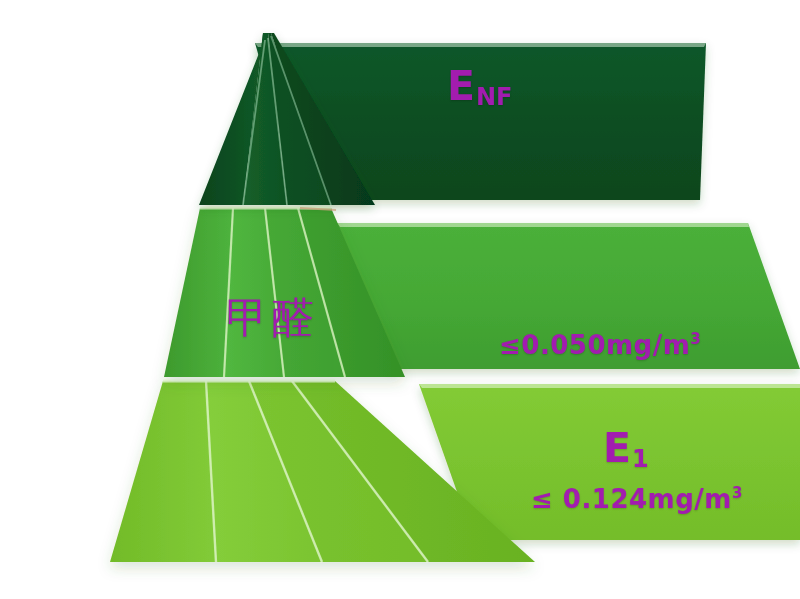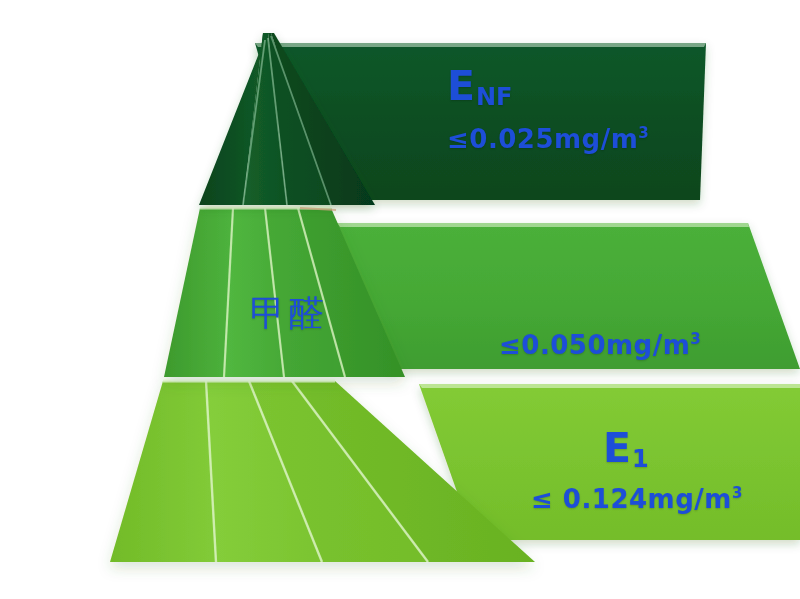--- a/index.html
+++ b/index.html
@@ -27,32 +27,31 @@
     position: absolute;
     left: 0; top: 0;
     width: 800px;
     height: 599px;
     display: block;
   }
 
   
   .txt {
     position: absolute;
-    color: #1d4ed8;
+    color: #a21caf;
     white-space: nowrap;
     pointer-events: none;
     text-shadow: 0 1px 2px rgba(0,0,0,0.18);
   }
 
   .tier-label {
-    font-size: 35px;
+    font-size: 42px;
     letter-spacing: 4px;
     font-weight: 400;
     font-family: "DejaVu Sans", "Liberation Sans", sans-serif;
-    margin-left: 24px;
   }
 
   .band-grade {
     font-weight: 700;
     font-size: 41px;
     letter-spacing: 1px;
     font-family: "DejaVu Sans", "Liberation Sans", sans-serif;
   }
   .band-grade .sub {
     font-size: 24px;
@@ -223,23 +222,20 @@
     </g>
 
   </svg>
 
   <div class="txt tier-label" id="label-middle">甲醛</div>
 
 
   <div class="txt band-grade" id="grade-enf">
     <span>E</span><span class="sub">NF</span>
   </div>
-  <div class="txt band-value" id="value-enf">
-    <span>≤0.025mg/m</span><span class="sup">3</span>
-  </div>
 
   <div class="txt band-value" id="value-e0">
     <span>≤0.050mg/m</span><span class="sup">3</span>
   </div>
 
   <div class="txt band-grade" id="grade-e1">
     <span>E</span><span class="sub">1</span>
   </div>
   <div class="txt band-value" id="value-e1">
     <span>≤ 0.124mg/m</span><span class="sup">3</span>

